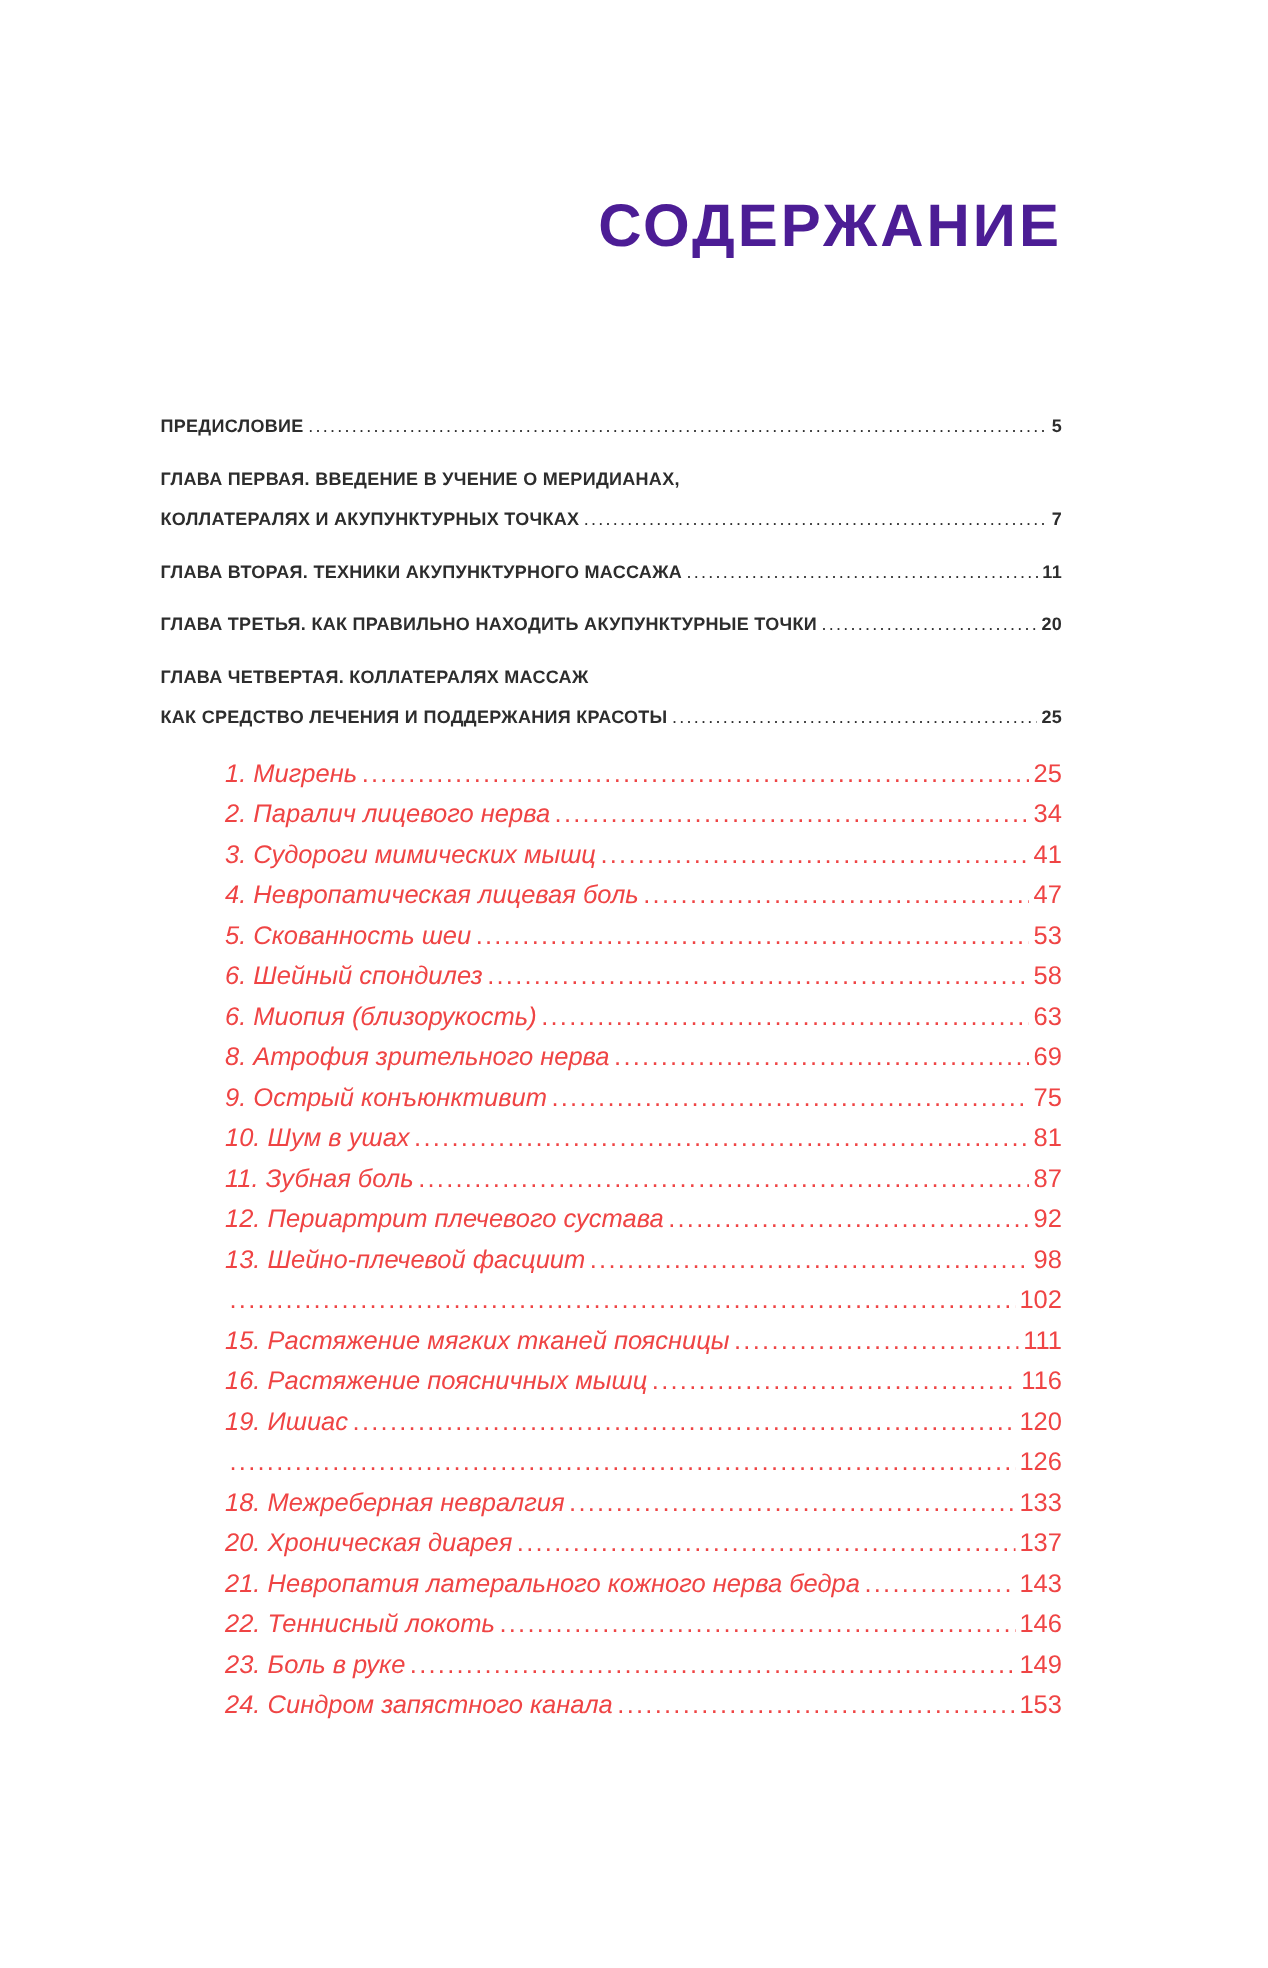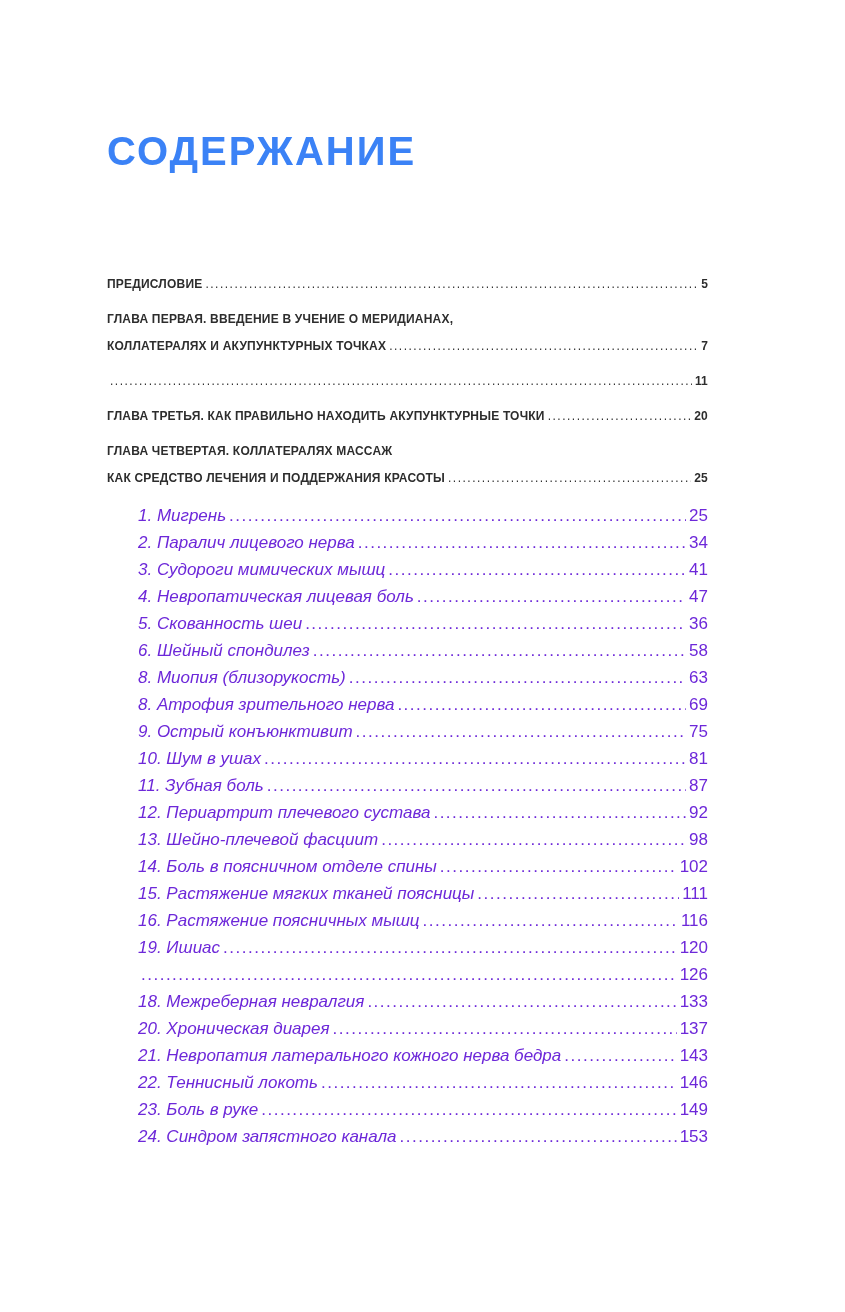--- a/index.html
+++ b/index.html
@@ -18,26 +18,26 @@
     position: relative;
     width: 845px;
     height: 1312px;
     background: #ffffff;
   }
   .page-title {
     position: absolute;
     top: 128px;
     left: 107px;
     width: 601px;
-    text-align: left;
+    text-align: right;
     font-size: 40px;
     line-height: 46px;
     font-weight: 600;
     letter-spacing: 2px;
-    color: #3b82f6;
+    color: #4c1d95;
     white-space: nowrap;
   }
   .content {
     position: absolute;
     top: 271px;
     left: 107px;
     width: 601px;
   }
   .section {
     margin-bottom: 8px;
@@ -71,21 +71,22 @@
   }
   .items {
     margin-top: 10px;
     padding-left: 31px;
   }
   .item {
     font-size: 17px;
     font-weight: 400;
     font-style: italic;
     line-height: 27px;
-    color: #6d28d9;
+    color: #ef4444;
+    margin-left: 12px;
   }
 </style>
 </head>
 <body>
 
 <div class="page">
 
   <div class="page-title">СОДЕРЖАНИЕ</div>
 
   <div class="content">
@@ -102,20 +103,21 @@
       <div class="label">ГЛАВА ПЕРВАЯ. ВВЕДЕНИЕ В УЧЕНИЕ О МЕРИДИАНАХ,</div>
       <div class="row">
         <span class="label">КОЛЛАТЕРАЛЯХ И АКУПУНКТУРНЫХ ТОЧКАХ</span>
         <span class="leader">................................................................................................................................................................................................................................................................................................................................................................................................................</span>
         <span class="pagenum">7</span>
       </div>
     </div>
 
     <div class="section">
       <div class="row">
+        <span class="label">ГЛАВА ВТОРАЯ. ТЕХНИКИ АКУПУНКТУРНОГО МАССАЖА</span>
         <span class="leader">................................................................................................................................................................................................................................................................................................................................................................................................................</span>
         <span class="pagenum">11</span>
       </div>
     </div>
 
     <div class="section">
       <div class="row">
         <span class="label">ГЛАВА ТРЕТЬЯ. КАК ПРАВИЛЬНО НАХОДИТЬ АКУПУНКТУРНЫЕ ТОЧКИ</span>
         <span class="leader">................................................................................................................................................................................................................................................................................................................................................................................................................</span>
         <span class="pagenum">20</span>
@@ -148,29 +150,29 @@
         <span class="pagenum">41</span>
       </div>
       <div class="item row">
         <span class="label">4. Невропатическая лицевая боль</span>
         <span class="leader">................................................................................................................................................................................................................................................................................................................................................................................................................</span>
         <span class="pagenum">47</span>
       </div>
       <div class="item row">
         <span class="label">5. Скованность шеи</span>
         <span class="leader">................................................................................................................................................................................................................................................................................................................................................................................................................</span>
-        <span class="pagenum">36</span>
+        <span class="pagenum">53</span>
       </div>
       <div class="item row">
         <span class="label">6. Шейный спондилез</span>
         <span class="leader">................................................................................................................................................................................................................................................................................................................................................................................................................</span>
         <span class="pagenum">58</span>
       </div>
       <div class="item row">
-        <span class="label">8. Миопия (близорукость)</span>
+        <span class="label">6. Миопия (близорукость)</span>
         <span class="leader">................................................................................................................................................................................................................................................................................................................................................................................................................</span>
         <span class="pagenum">63</span>
       </div>
       <div class="item row">
         <span class="label">8. Атрофия зрительного нерва</span>
         <span class="leader">................................................................................................................................................................................................................................................................................................................................................................................................................</span>
         <span class="pagenum">69</span>
       </div>
       <div class="item row">
         <span class="label">9. Острый конъюнктивит</span>
@@ -191,21 +193,20 @@
         <span class="label">12. Периартрит плечевого сустава</span>
         <span class="leader">................................................................................................................................................................................................................................................................................................................................................................................................................</span>
         <span class="pagenum">92</span>
       </div>
       <div class="item row">
         <span class="label">13. Шейно-плечевой фасциит</span>
         <span class="leader">................................................................................................................................................................................................................................................................................................................................................................................................................</span>
         <span class="pagenum">98</span>
       </div>
       <div class="item row">
-        <span class="label">14. Боль в поясничном отделе спины</span>
         <span class="leader">................................................................................................................................................................................................................................................................................................................................................................................................................</span>
         <span class="pagenum">102</span>
       </div>
       <div class="item row">
         <span class="label">15. Растяжение мягких тканей поясницы</span>
         <span class="leader">................................................................................................................................................................................................................................................................................................................................................................................................................</span>
         <span class="pagenum">111</span>
       </div>
       <div class="item row">
         <span class="label">16. Растяжение поясничных мышц</span>

